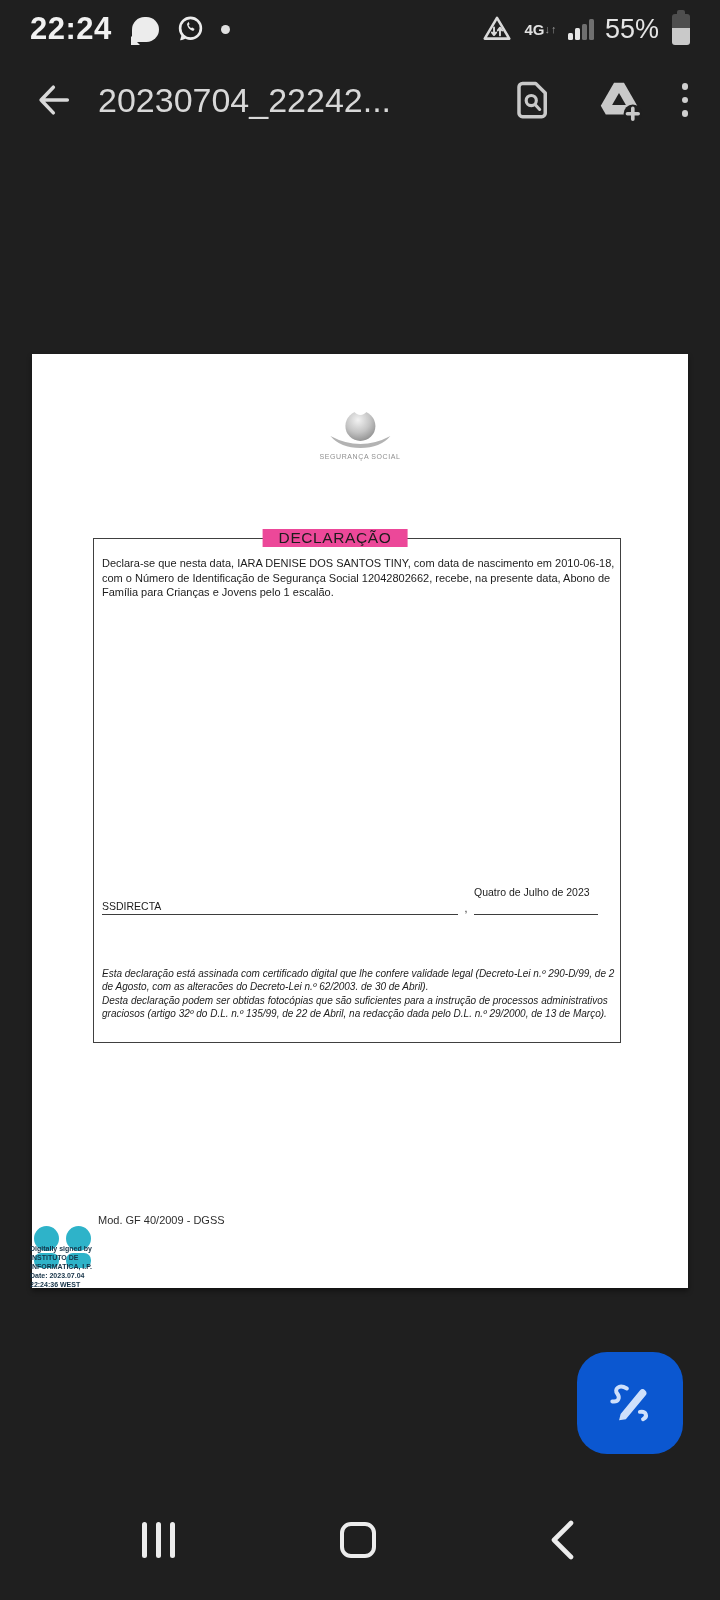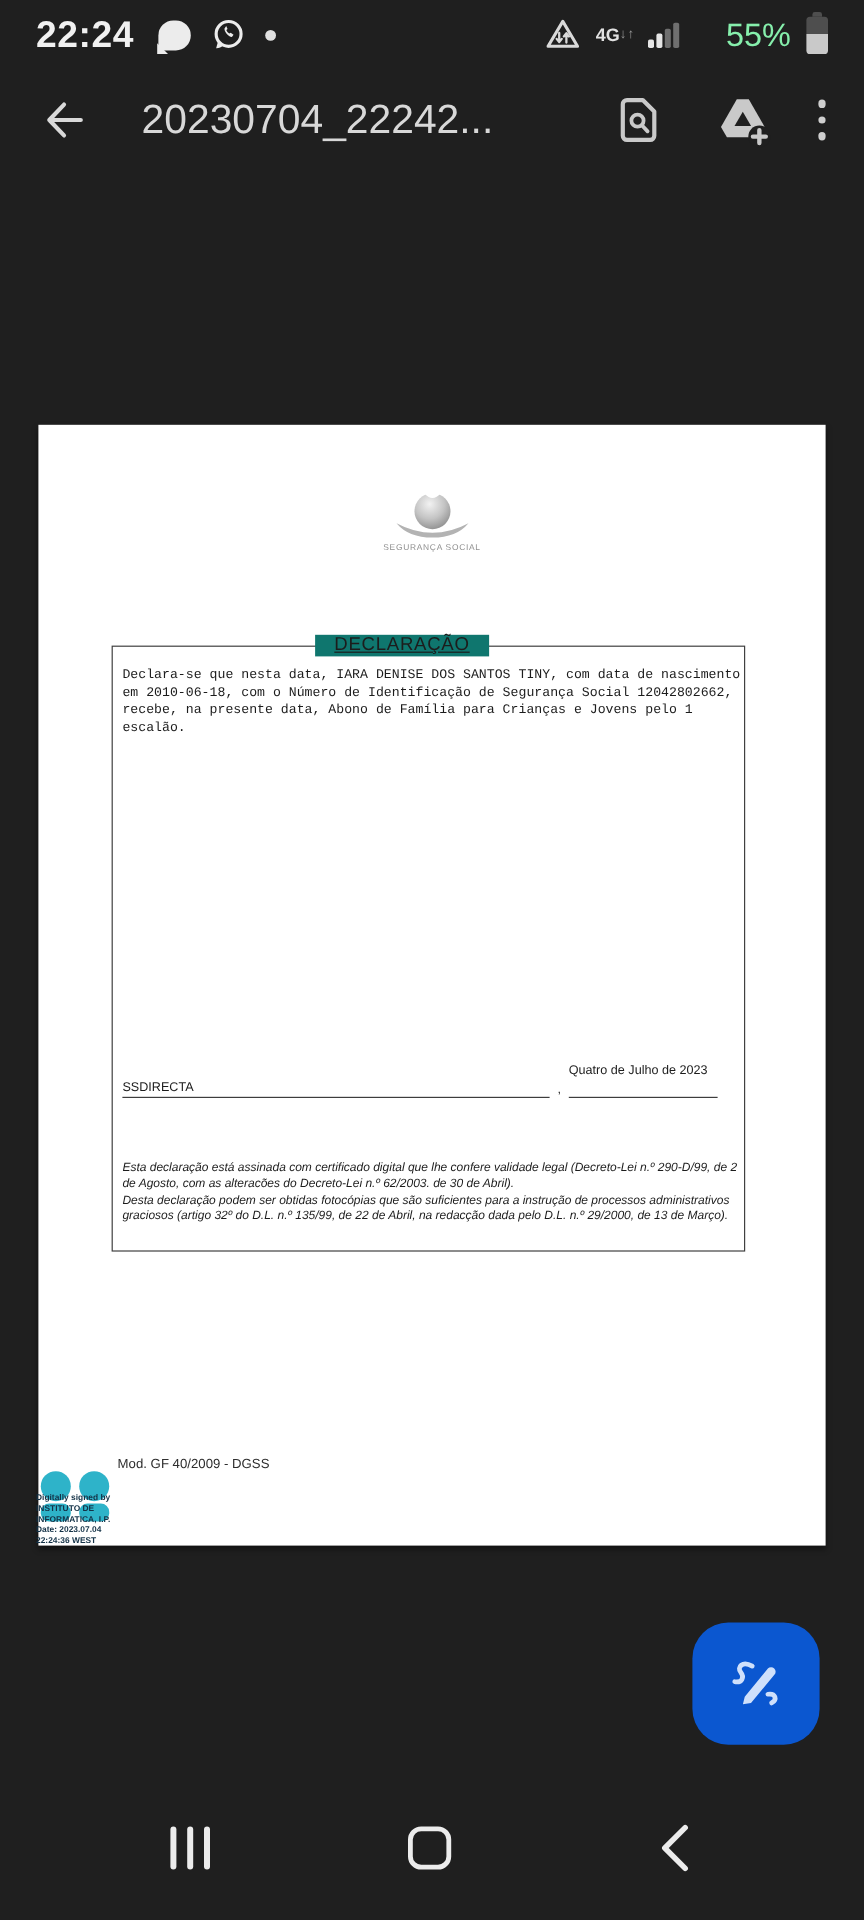--- a/index.html
+++ b/index.html
@@ -16,52 +16,52 @@
     border-radius:13px 13px 13px 3px; }
   .bubble-icon::after { content:""; position:absolute; left:-1px; bottom:-3px;
     border-left:9px solid #ececec; border-top:9px solid transparent; }
   .notif-dot { width:9px; height:9px; border-radius:50%; background:#e0e0e0; }
   .sb-right { margin-left:auto; display:flex; align-items:center; gap:11px; }
   .net-cluster { display:flex; flex-direction:row; align-items:center; line-height:1; }
   .net-type { font-size:15px; font-weight:700; color:#e2e2e2; }
   .net-arrows { font-size:11px; color:#9a9a9a; margin-top:1px; letter-spacing:1px; }
   .signal { display:flex; align-items:flex-end; gap:2.5px; height:21px; }
   .signal i { display:block; width:4.5px; border-radius:1.5px; }
-  .battery-pct { font-size:27px; color:#86efac;margin-left:28px; }
+  .battery-pct { font-size:27px; color:#e5e5e5; }
   .battery-icon { position:relative; width:18px; height:31px; border-radius:3px;
     background:linear-gradient(to bottom,#4e4e4e 45%, #c9c9c9 45%); margin-left:2px; }
   .battery-icon::before { content:""; position:absolute; top:-4px; left:5px; width:8px; height:4px;
     background:#4e4e4e; border-radius:2px 2px 0 0; }
 
   
   .app-bar { position:absolute; top:58px; left:0; width:720px; height:84px;
-    display:flex; align-items:center; padding:0 22px;gap:20px; }
+    display:flex; align-items:center; padding:0 22px; }
   .icon-btn { background:none; border:none; display:flex; align-items:center; justify-content:center;
     cursor:pointer; padding:8px; }
   .app-title { flex:1; margin-left:18px; font-size:34px; color:#d8d8d8; white-space:nowrap;
     overflow:hidden; }
   .app-actions { display:flex; align-items:center; gap:26px; margin-right:4px; }
   .dots { display:flex; flex-direction:column; gap:7px; padding:6px; }
   .dots i { width:6.5px; height:6.5px; border-radius:50%; background:#cfcfcf; }
 
   
   .pdf-page { position:absolute; left:32px; top:354px; width:656px; height:934px; background:#ffffff;
     box-shadow:0 3px 5px rgba(0,0,0,.45); color:#1c1c1c; }
 
   .ss-logo { position:absolute; top:54px; left:50%; transform:translateX(-50%);
     display:flex; flex-direction:column; align-items:center; }
   .ss-logo-caption { margin-top:3px; font-size:7px; letter-spacing:.6px; color:#8f8f8f; }
 
   .decl-box { position:absolute; left:61px; top:184px; width:528px; height:505px;
     border:1.5px solid #404040; border-top:1.6px solid #404040; }
   .decl-title { position:absolute; top:-10px; left:calc(50% - 22px); transform:translateX(-50%);
-    background:#0f766e; padding:0 16px; font-size:15.5px; letter-spacing:.6px; color:#1c1c1c;
-    white-space:nowrap;text-decoration:underline; }
+    background:#ec4899; padding:0 16px; font-size:15.5px; letter-spacing:.6px; color:#1c1c1c;
+    white-space:nowrap; }
   .decl-body { position:absolute; left:8px; top:17px; width:516px; font-size:11px;
-    line-height:14.6px; color:#1c1c1c;font-family:Liberation Mono, monospace; }
+    line-height:14.6px; color:#1c1c1c; }
   .sig-row { position:absolute; left:8px; top:347px; display:flex; align-items:flex-end;
     font-size:10.5px; color:#1c1c1c; }
   .sig-issuer { width:356px; border-bottom:1.8px solid #3d3d3d; padding-bottom:2px; }
   .sig-comma { width:16px; text-align:center; padding-bottom:1px; }
   .sig-date { width:124px; border-bottom:1.8px solid #3d3d3d; padding-bottom:16px; }
   .decl-legal { position:absolute; left:8px; top:428px; width:514px; font-size:10px;
     line-height:13.3px; color:#1c1c1c;font-style:italic; }
   .decl-legal p { margin:0; }
 
   .form-code { position:absolute; left:66px; top:860px; font-size:11px; color:#2e2e2e; }

